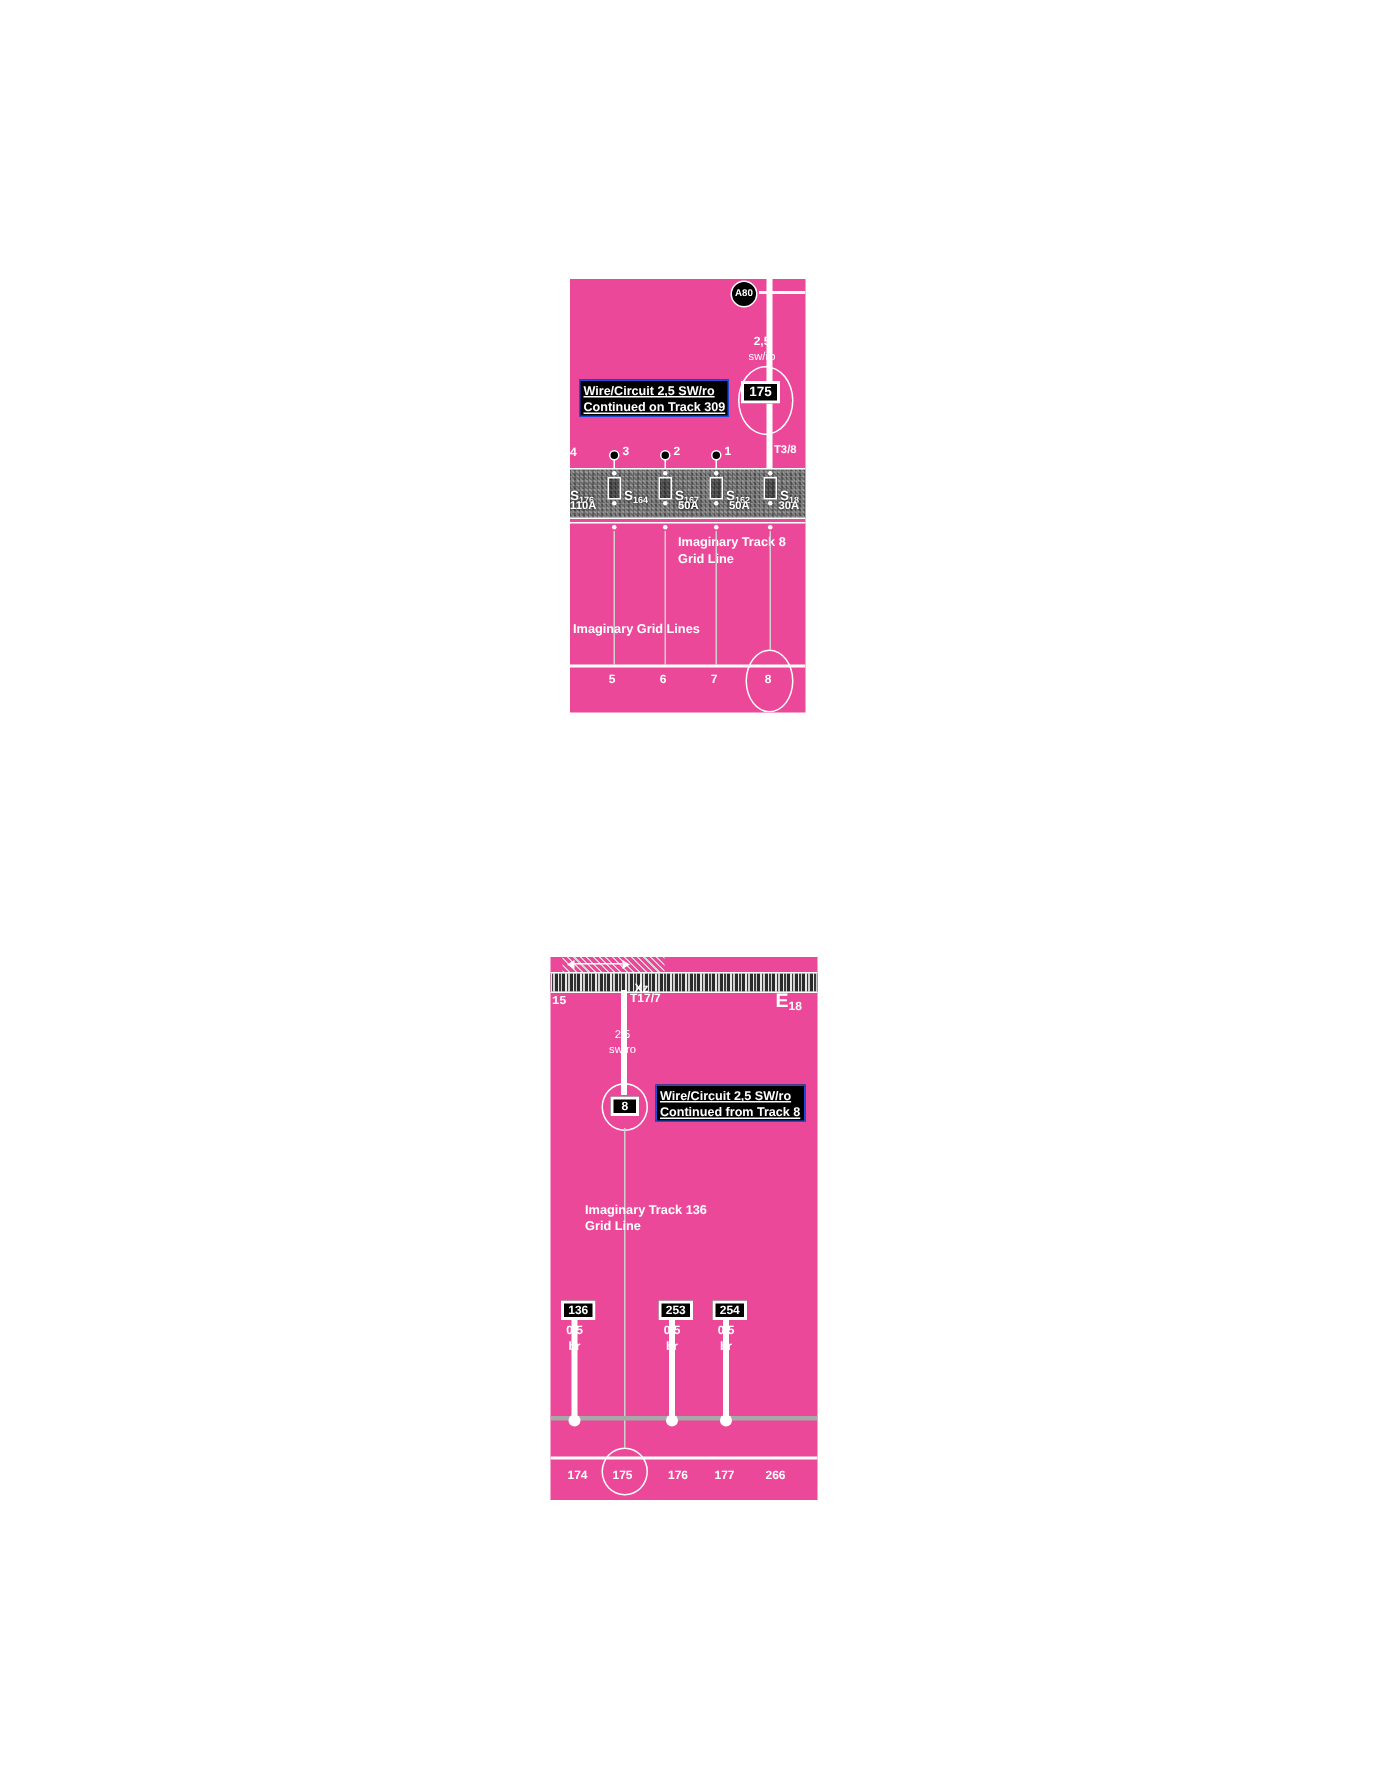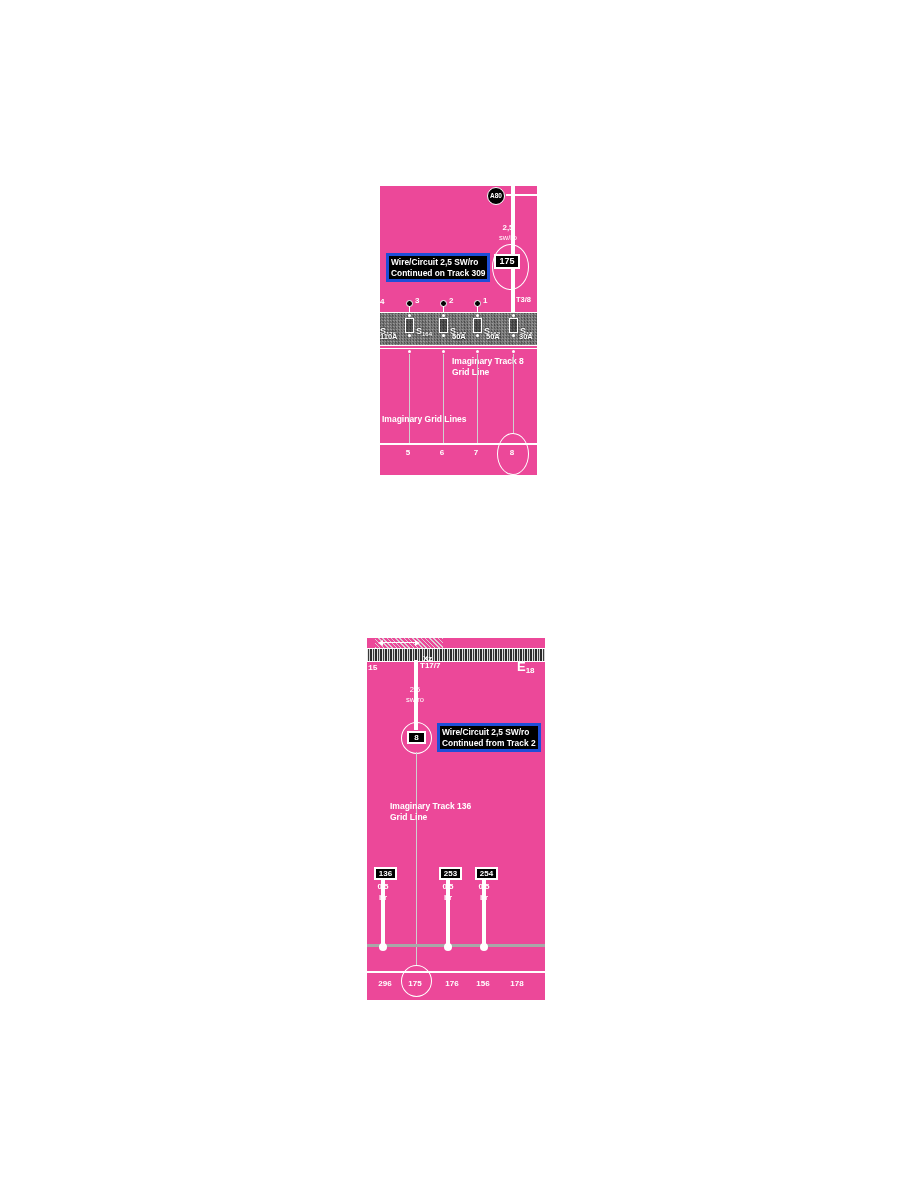--- a/index.html
+++ b/index.html
@@ -13,22 +13,22 @@
   .abs{position:absolute;}
   .txt{position:absolute;color:#fff;font-weight:bold;font-size:8px;line-height:9px;white-space:nowrap;}
   .txt-c{text-align:center;}
   .wire{position:absolute;width:4px;background:#fff;}
   .thin-v{position:absolute;width:1px;background:#cfcfcf;}
   .hline{position:absolute;height:2px;background:#fff;}
   .hline1{position:absolute;height:1px;background:#fff;}
   .ellipse{position:absolute;border:1px solid #fff;border-radius:50%;background:transparent;}
   .numbox{position:absolute;border:2px solid #fff;background:#000;color:#fff;
     font-weight:bold;font-size:9px;text-align:center;}
-  .callout{position:absolute;border:3px solid #1d4ed8;background:#000;color:#fff;
-    font-weight:bold;font-size:8.4px;line-height:10.5px;padding:1px 2px;white-space:nowrap;}
+  .callout{position:absolute;border:1px solid #1d4ed8;background:#000;color:#fff;
+    font-weight:bold;font-size:8.4px;line-height:10.5px;padding:1px 2px;white-space:nowrap;text-decoration:underline;}
   .pin-circle{position:absolute;width:5px;height:5px;border:1px solid #fff;border-radius:50%;background:#000;}
   .dot{position:absolute;background:#fff;border-radius:50%;}
   .stub{position:absolute;width:1px;background:#fff;}
   
   .band{position:absolute;left:0;width:157px;top:126px;height:32px;
     border-top:1px solid #fff;
     background:
       repeating-linear-gradient(0deg, rgba(255,255,255,.16) 0 1px, rgba(0,0,0,0) 1px 3px),
       repeating-linear-gradient(90deg, rgba(0,0,0,.28) 0 1px, rgba(0,0,0,0) 1px 3px),
       repeating-linear-gradient(47deg, rgba(255,255,255,.10) 0 1px, rgba(0,0,0,.12) 1px 2px),
@@ -178,21 +178,21 @@
   <div class="txt" style="left:56px;top:16px;">Xz</div>
 
   <div class="txt txt-c" style="left:38px;top:47px;width:20px;font-weight:normal;font-size:7.5px;">2,5</div>
   <div class="txt txt-c" style="left:33px;top:57px;width:30px;font-weight:normal;font-size:7.5px;">sw/ro</div>
 
   <div class="ellipse" style="left:34px;top:84px;width:29px;height:30px;"></div>
   <div class="numbox" style="left:40px;top:93px;width:15px;height:9px;line-height:9px;font-size:8px;">8</div>
 
   <div class="callout" style="left:70px;top:85px;">
     <div>Wire/Circuit 2,5 SW/ro</div>
-    <div>Continued from Track 2</div>
+    <div>Continued from Track 8</div>
   </div>
 
   <div class="thin-v" style="left:49px;top:114px;height:213px;"></div>
 
   <div class="txt" style="left:23px;top:163px;font-size:8.5px;line-height:11px;">
     <div>Imaginary Track 136</div>
     <div>Grid Line</div>
   </div>
 
   <div class="numbox" style="left:7px;top:229px;width:19px;height:9px;line-height:9px;font-size:8px;">136</div>
@@ -210,19 +210,19 @@
   <div class="wire" style="left:14px;top:240px;height:69px;"></div>
   <div class="wire" style="left:79px;top:240px;height:69px;"></div>
   <div class="wire" style="left:115px;top:240px;height:69px;"></div>
 
   <div class="bus"></div>
   <div class="dot" style="left:12px;top:305px;width:8px;height:8px;"></div>
   <div class="dot" style="left:77px;top:305px;width:8px;height:8px;"></div>
   <div class="dot" style="left:113px;top:305px;width:8px;height:8px;"></div>
 
   <div class="hline" style="left:0;top:333px;width:178px;"></div>
-  <div class="txt txt-c" style="left:6px;top:341px;width:24px;">296</div>
+  <div class="txt txt-c" style="left:6px;top:341px;width:24px;">174</div>
   <div class="txt txt-c" style="left:36px;top:341px;width:24px;">175</div>
   <div class="txt txt-c" style="left:73px;top:341px;width:24px;">176</div>
-  <div class="txt txt-c" style="left:104px;top:341px;width:24px;">156</div>
-  <div class="txt txt-c" style="left:138px;top:341px;width:24px;">178</div>
+  <div class="txt txt-c" style="left:104px;top:341px;width:24px;">177</div>
+  <div class="txt txt-c" style="left:138px;top:341px;width:24px;">266</div>
   <div class="ellipse" style="left:34px;top:327px;width:29px;height:30px;"></div>
 </div>
 
 </body></html>

